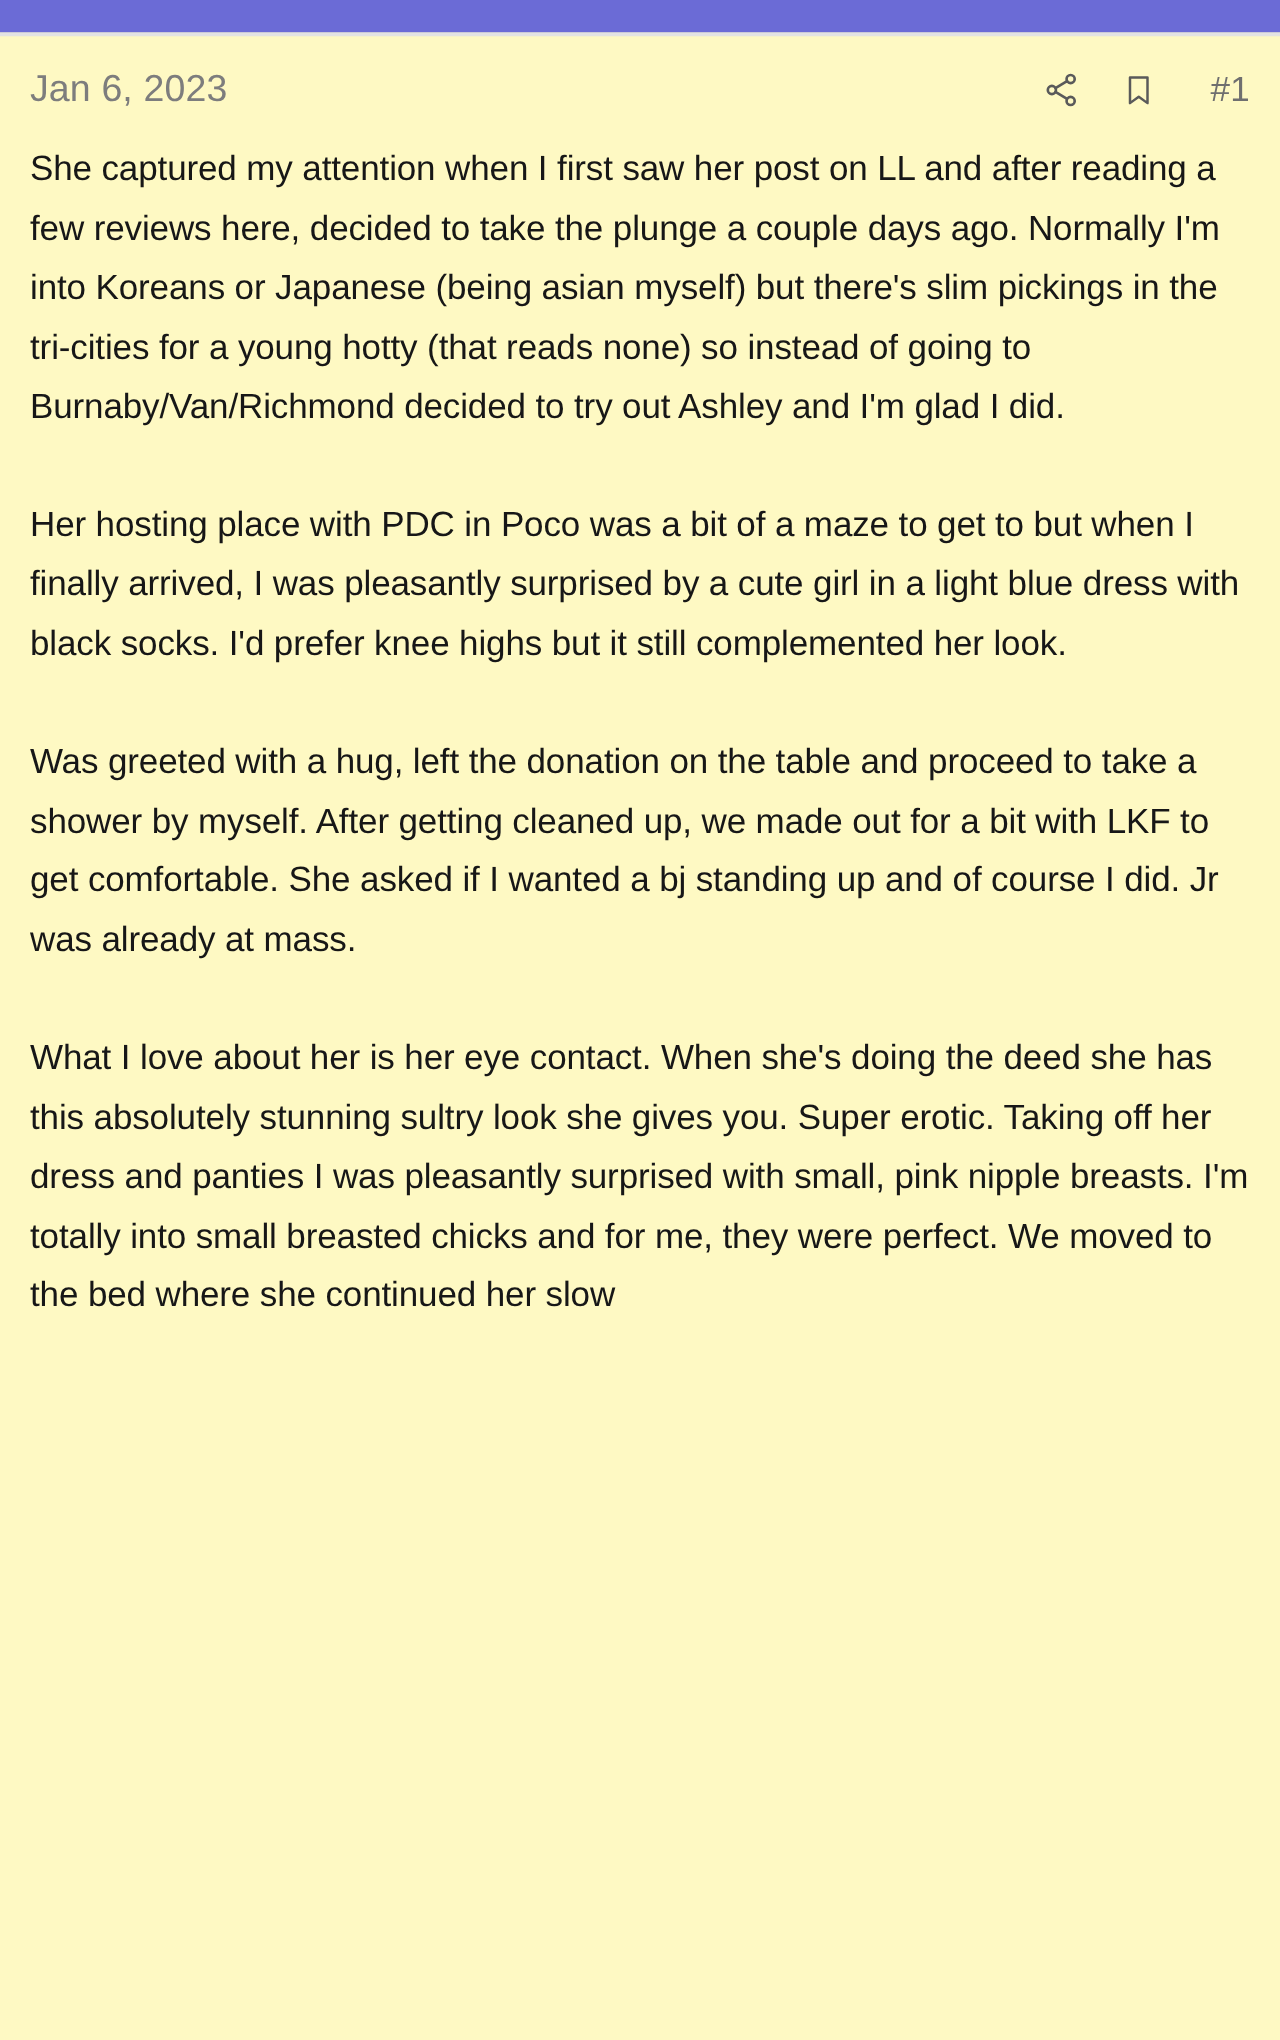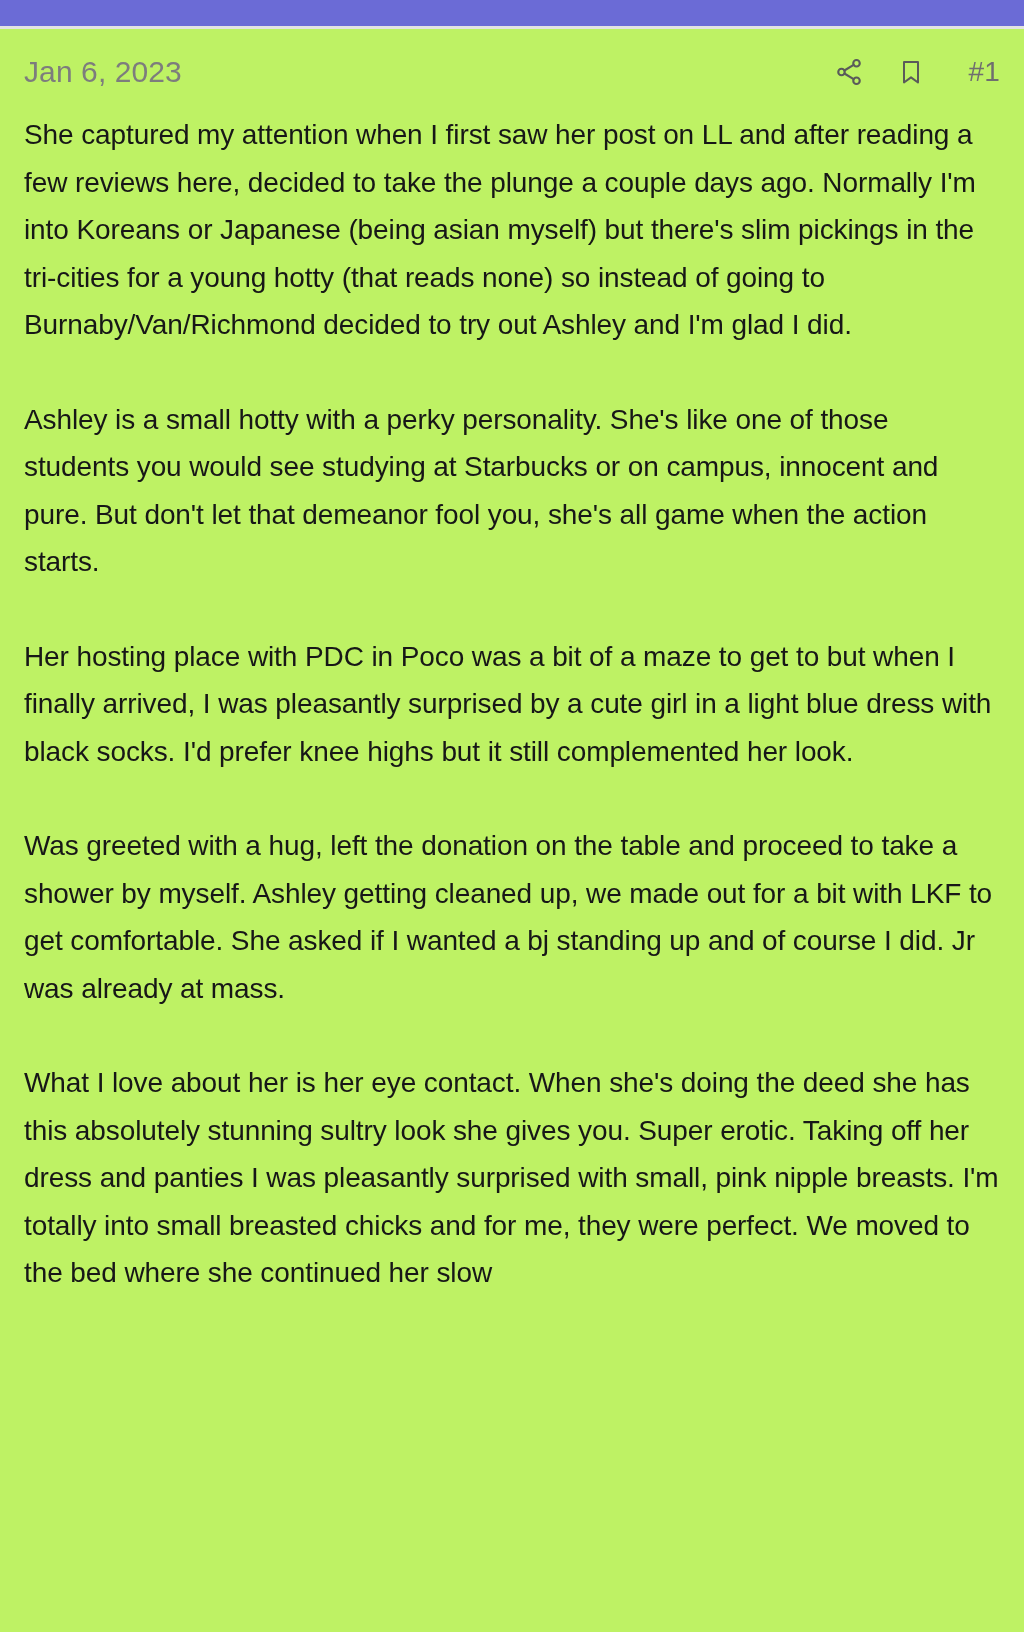--- a/index.html
+++ b/index.html
@@ -13,21 +13,21 @@
     font-family: "Liberation Sans", sans-serif;
     color: #1a1a1a;
     overflow: hidden;
     position: relative;
   }
   .app {
     width: 1024px;
     height: 1632px;
     display: flex;
     flex-direction: column;
-    background: #bef264;
+    background: #fef9c3;
   }
   .top-bar {
     height: 26px;
     background: #6b6bd6;
     width: 100%;
     flex: 0 0 auto;
   }
   .top-divider {
     height: 3px;
     background: #e3e3e3;
@@ -116,20 +116,19 @@
           <svg width="28" height="30" viewBox="0 0 24 24" fill="none" stroke="currentColor" stroke-width="1.7" stroke-linecap="round" stroke-linejoin="round">
             <path d="M6 3.5h12v17.5l-6-4.4-6 4.4z"></path>
           </svg>
         </div>
         <div class="post-number">#1</div>
       </div>
     </div>
 
     <div class="post-body">
       <p>She captured my attention when I first saw her post on LL and after reading a few reviews here, decided to take the plunge a couple days ago. Normally I'm into Koreans or Japanese (being asian myself) but there's slim pickings in the tri-cities for a young hotty (that reads none) so instead of going to Burnaby/Van/Richmond decided to try out Ashley and I'm glad I did.</p>
-      <p>Ashley is a small hotty with a perky personality. She's like one of those students you would see studying at Starbucks or on campus, innocent and pure. But don't let that demeanor fool you, she's all game when the action starts.</p>
       <p>Her hosting place with PDC in Poco was a bit of a maze to get to but when I finally arrived, I was pleasantly surprised by a cute girl in a light blue dress with black socks. I'd prefer knee highs but it still complemented her look.</p>
-      <p>Was greeted with a hug, left the donation on the table and proceed to take a shower by myself. Ashley getting cleaned up, we made out for a bit with LKF to get comfortable. She asked if I wanted a bj standing up and of course I did. Jr was already at mass.</p>
+      <p>Was greeted with a hug, left the donation on the table and proceed to take a shower by myself. After getting cleaned up, we made out for a bit with LKF to get comfortable. She asked if I wanted a bj standing up and of course I did. Jr was already at mass.</p>
       <p>What I love about her is her eye contact. When she's doing the deed she has this absolutely stunning sultry look she gives you. Super erotic. Taking off her dress and panties I was pleasantly surprised with small, pink nipple breasts. I'm totally into small breasted chicks and for me, they were perfect. We moved to the bed where she continued her slow</p>
     </div>
 
   </div>
 </div>
 
 </body></html>

